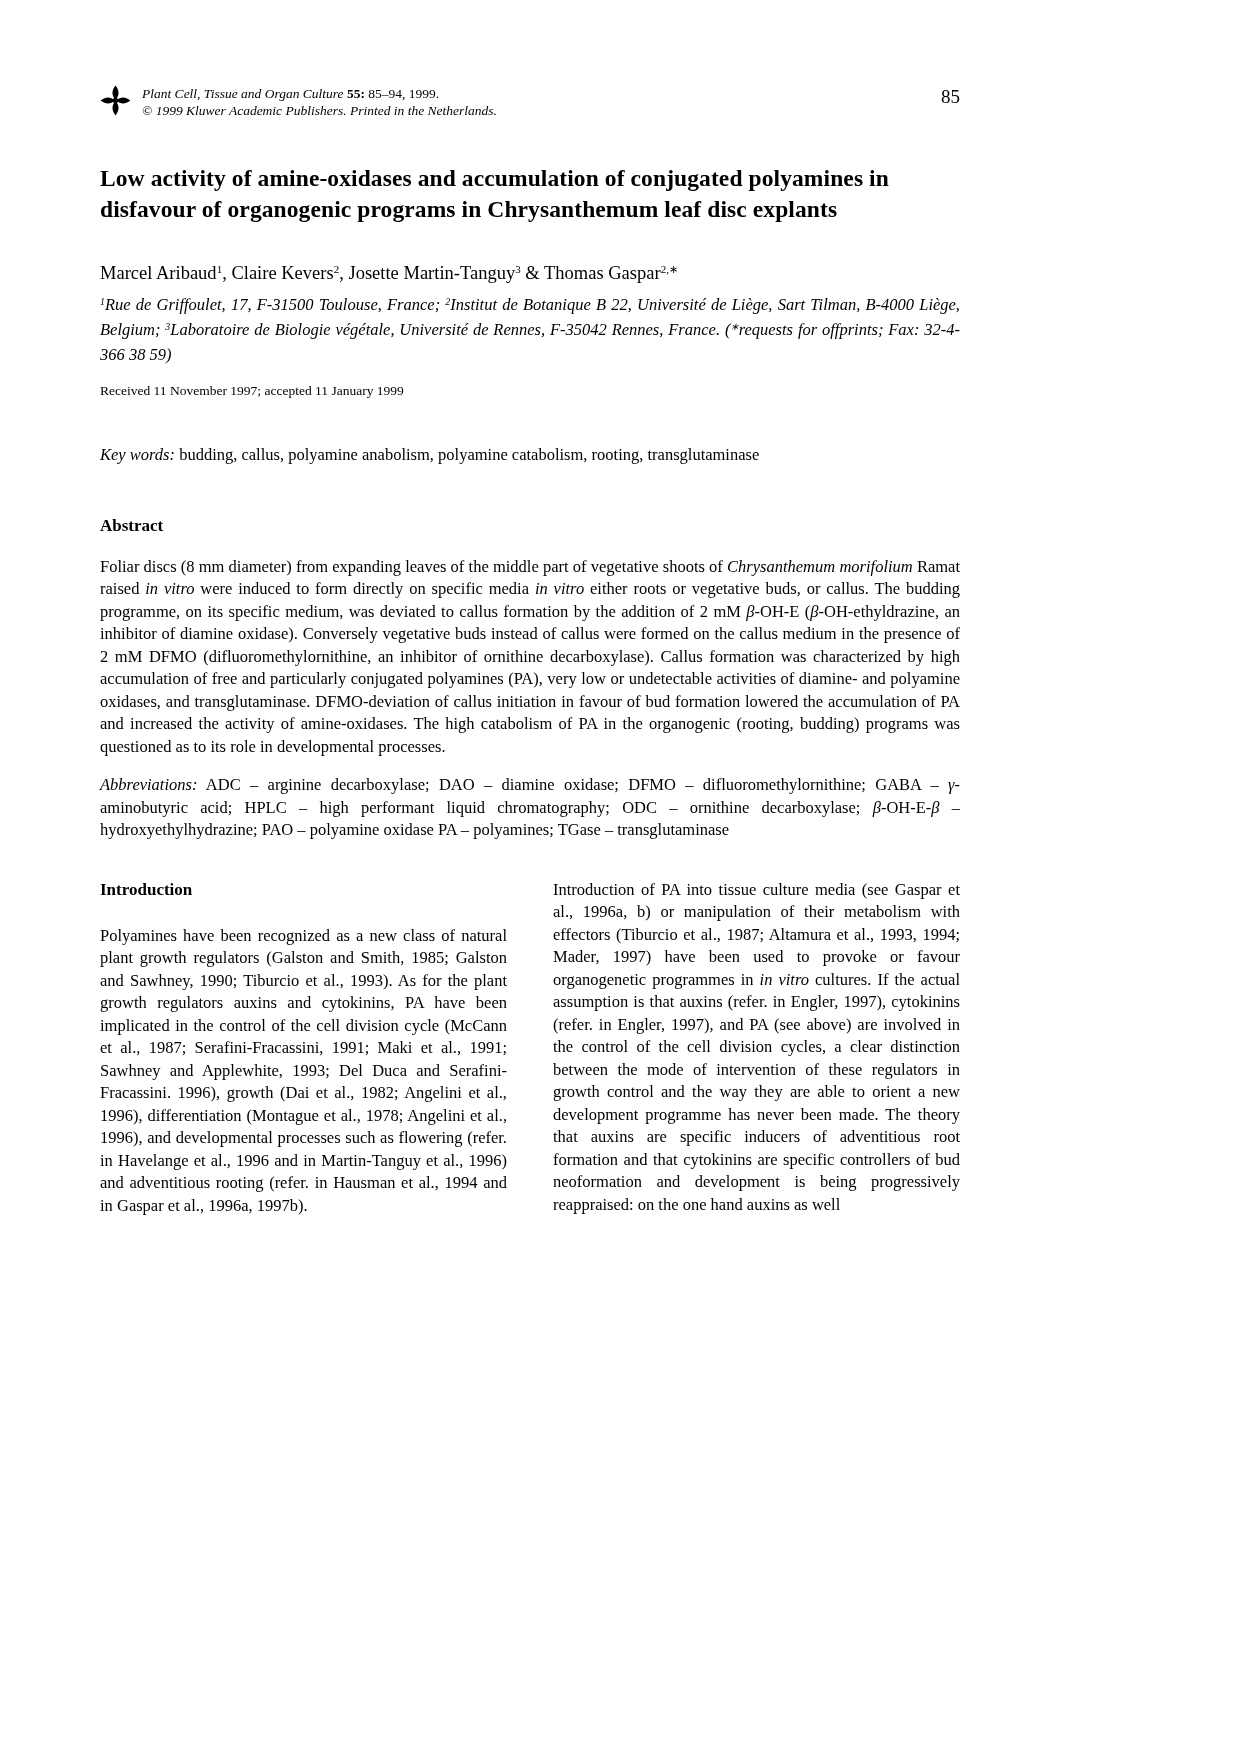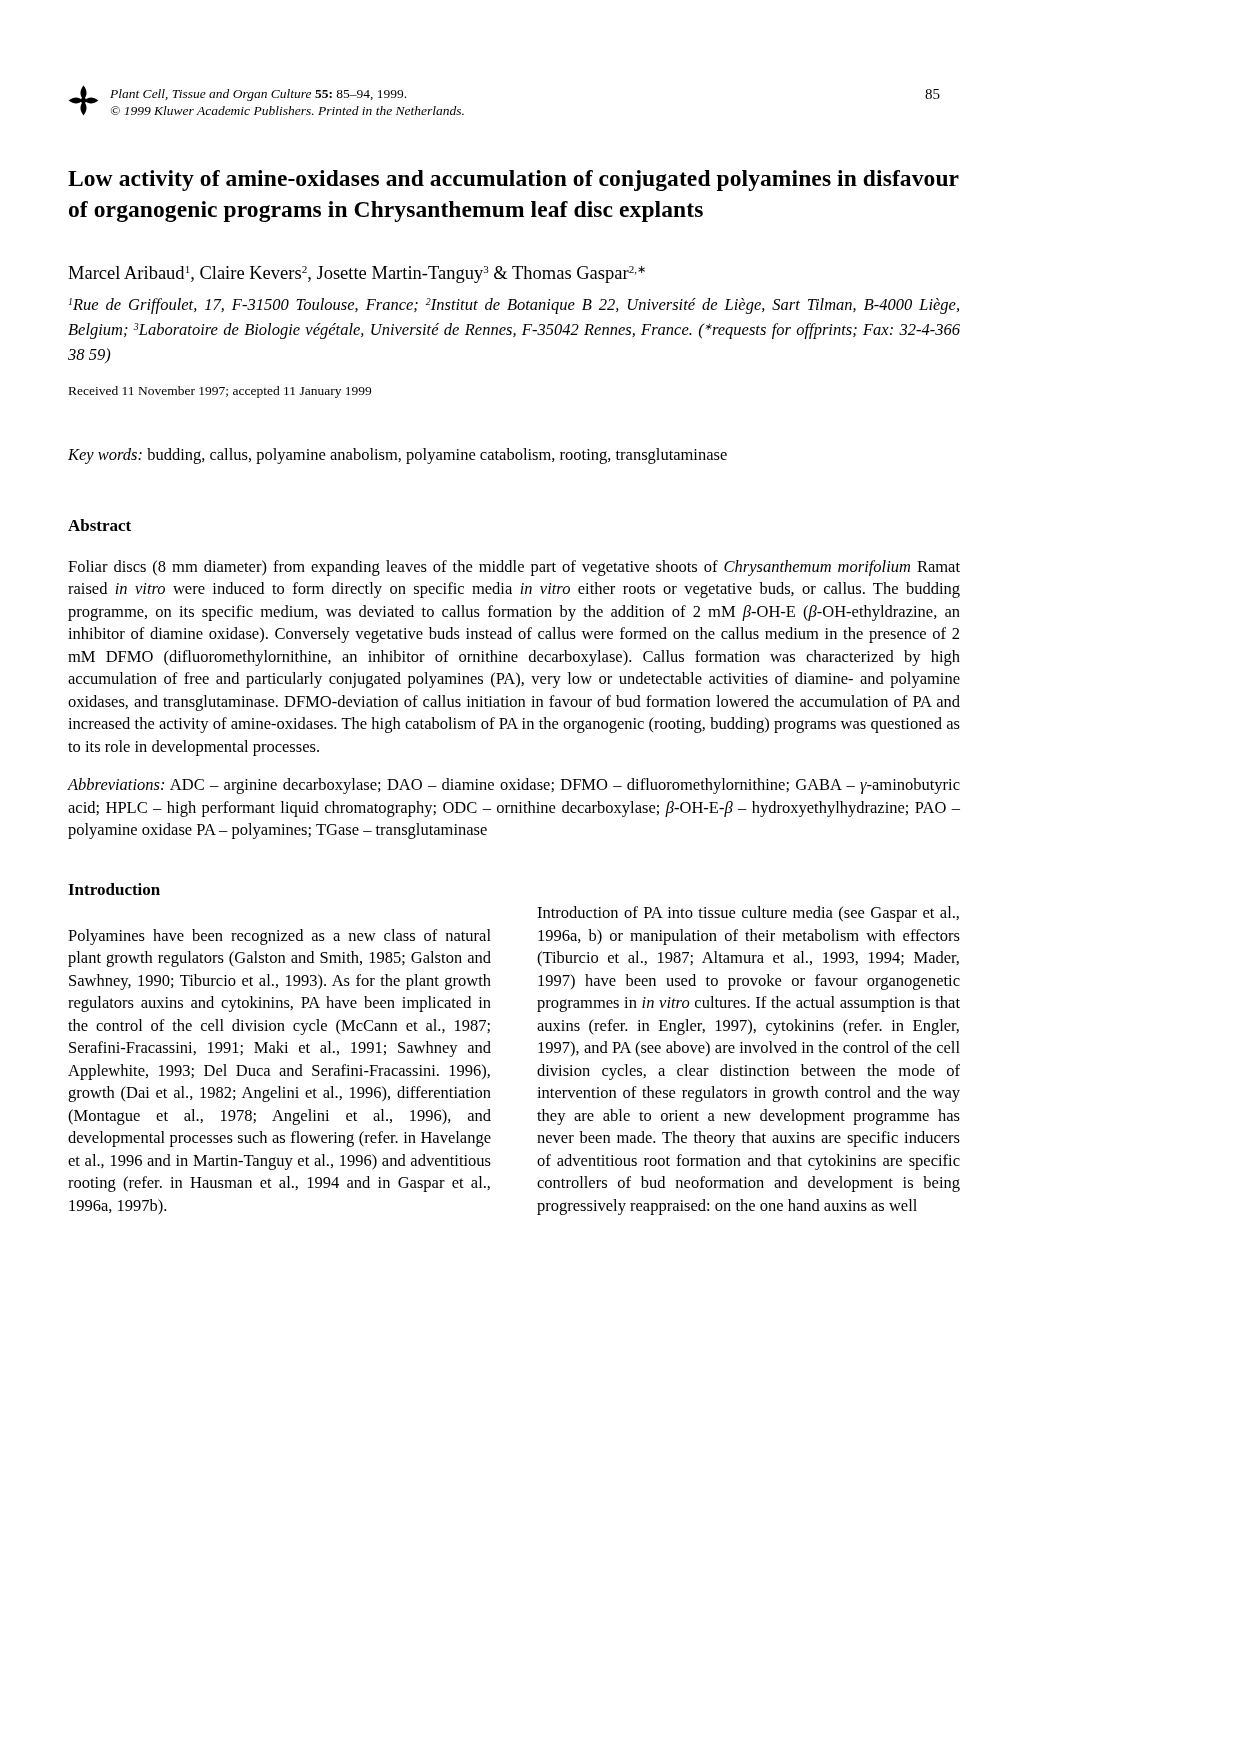--- a/index.html
+++ b/index.html
@@ -3,31 +3,31 @@
 <meta charset="utf-8">
 <style>
   * { margin:0; padding:0; box-sizing:border-box; }
   html, body { background:#ffffff; }
   body {
     width:1240px; height:1755px;
     font-family:"Liberation Serif", serif;
     color:#000;
     -webkit-font-smoothing:antialiased;
   }
-  .page { width:1216px; min-height:1755px; padding:85px 256px 0 68px; position:relative;font-family:Liberation Serif, serif; }
+  .page { width:1216px; min-height:1755px; padding:85px 256px 0 100px; position:relative;font-family:Liberation Serif, serif; }
 
   
   .header { display:flex; align-items:flex-start; position:relative; }
   .logo { width:31px; height:33px; margin-right:11px; margin-top:-1px; flex:0 0 auto; }
   .logo svg { width:100%; height:100%; }
   .journal-lines { font-size:13.5px; line-height:17px; }
   .jname { font-style:italic; }
   .jvol { font-weight:bold; }
   .copyright { font-style:italic; }
-  .pageno { position:absolute; right:20px; top:1px; font-size:15px; }
+  .pageno { position:absolute; right:0; top:1px; font-size:19px; }
 
   
   h1.title {
     margin-top:44px;
     font-size:23.5px; line-height:30.5px; font-weight:bold;
     letter-spacing:0.1px;
   }
   .authors { margin-top:37px; font-size:18.5px; line-height:24px; }
   sup { font-size:0.6em; position:relative; top:-0.5em; vertical-align:baseline; line-height:0; }
   .affiliations {
@@ -40,21 +40,21 @@
   .keywords { margin-top:45px; font-size:16.5px; line-height:22.5px; }
   .kw-label { font-style:italic; }
 
   
   .shead { margin-top:48px; font-size:17px; font-weight:bold; line-height:21px; }
   .body-par { margin-top:20px; font-size:16.5px; line-height:22.5px; text-align:justify; }
   .abbrev { margin-top:16px; }
   .it { font-style:italic; }
 
   
-  .columns { margin-top:37px; display:flex; gap:46px;align-items:flex-end; }
+  .columns { margin-top:37px; display:flex; gap:46px; }
   .col { flex:1 1 0; min-width:0; }
   .col .shead { margin-top:0; }
   .col .body-par { margin-top:0; }
   .col .intro-par { margin-top:25px; }
 </style>
 </head>
 <body>
 
 <div class="page">
 

